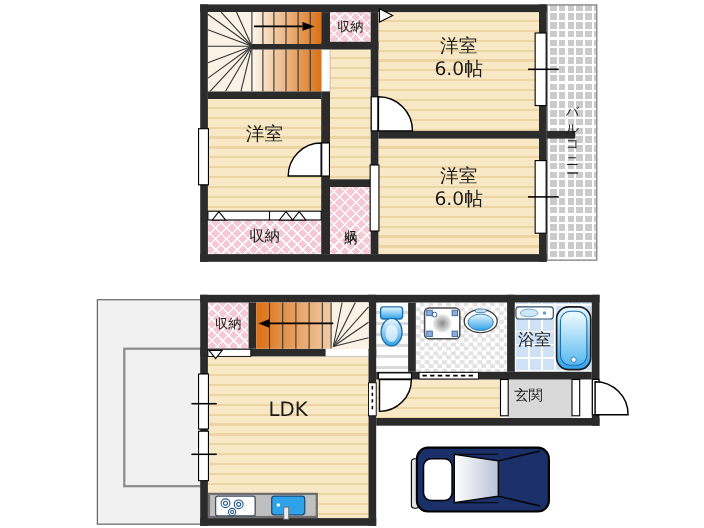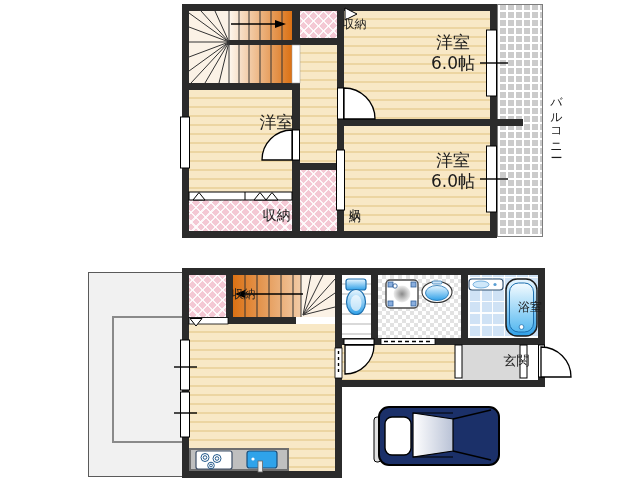--- a/index.html
+++ b/index.html
@@ -19,21 +19,21 @@
   .tile{background-color:#cfe2f5;
         background-image:repeating-linear-gradient(0deg,rgba(255,255,255,.95) 0 1.5px,transparent 1.5px 12px),
                          repeating-linear-gradient(90deg,rgba(255,255,255,.95) 0 1.5px,transparent 1.5px 12px);}
   .stripes{background:repeating-linear-gradient(180deg,#ffffff 0 8px,#d9d9d9 8px 10px);}
   .check{background:repeating-conic-gradient(#e2e2e2 0% 25%,#ffffff 0% 50%) 0 0/8px 8px;}
   .genkan{background:#d9d9d9;}
   .yard{background:#f1f1f1;border:1px solid #5a5a5a;}
   .yard-inner{border:2px solid #8a8a8a;background:transparent;}
   .kitchen{background:#bfbfbf;border:2px solid #6e6e6e;box-sizing:border-box;}
   
-  .lbl{position:absolute;z-index:4;color:#1b1b1b;text-align:center;line-height:1.25;padding-left:36px;}
+  .lbl{position:absolute;z-index:4;color:#1b1b1b;text-align:center;line-height:1.25;}
   .vlabel{writing-mode:vertical-rl;letter-spacing:2px;}
   .flex{display:flex;align-items:center;justify-content:center;}
   svg.overlay{position:absolute;left:0;top:0;z-index:3;pointer-events:none;}
 </style>
 </head>
 <body>
 
 <div class="canvas">
 
   <div class="room tatami" style="left:344px;top:11px;width:146px;height:108px"></div>
@@ -275,17 +275,18 @@
     <div>洋室</div>
     <div>6.0帖</div>
   </div>
   <div class="lbl" style="left:300px;top:17px;width:37px;font-size:12px">収納</div>
   <div class="lbl flex vlabel" style="left:300px;top:172px;width:37px;height:57px;font-size:12px">収納</div>
   <div class="lbl" style="left:189px;top:207px;width:103px;font-size:14px">収納</div>
   <div class="lbl flex vlabel" style="left:497px;top:4px;width:46px;height:233px;font-size:12px">バルコニー</div>
 
   <div class="lbl" style="left:189px;top:287px;width:37px;font-size:12px">収納</div>
   <div class="lbl" style="left:189px;top:362px;width:146px;font-size:18px">
-  </div>
-  <div class="lbl" style="left:466px;top:300px;width:40px;font-size:12px;text-align:right">浴室</div>
+    <div>LDK</div>
+  </div>
+  <div class="lbl" style="left:466px;top:300px;width:40px;font-size:15px;text-align:center">浴室</div>
   <div class="lbl" style="left:462px;top:353px;width:37px;font-size:13px">玄関</div>
 
 </div>
 
 </body></html>

